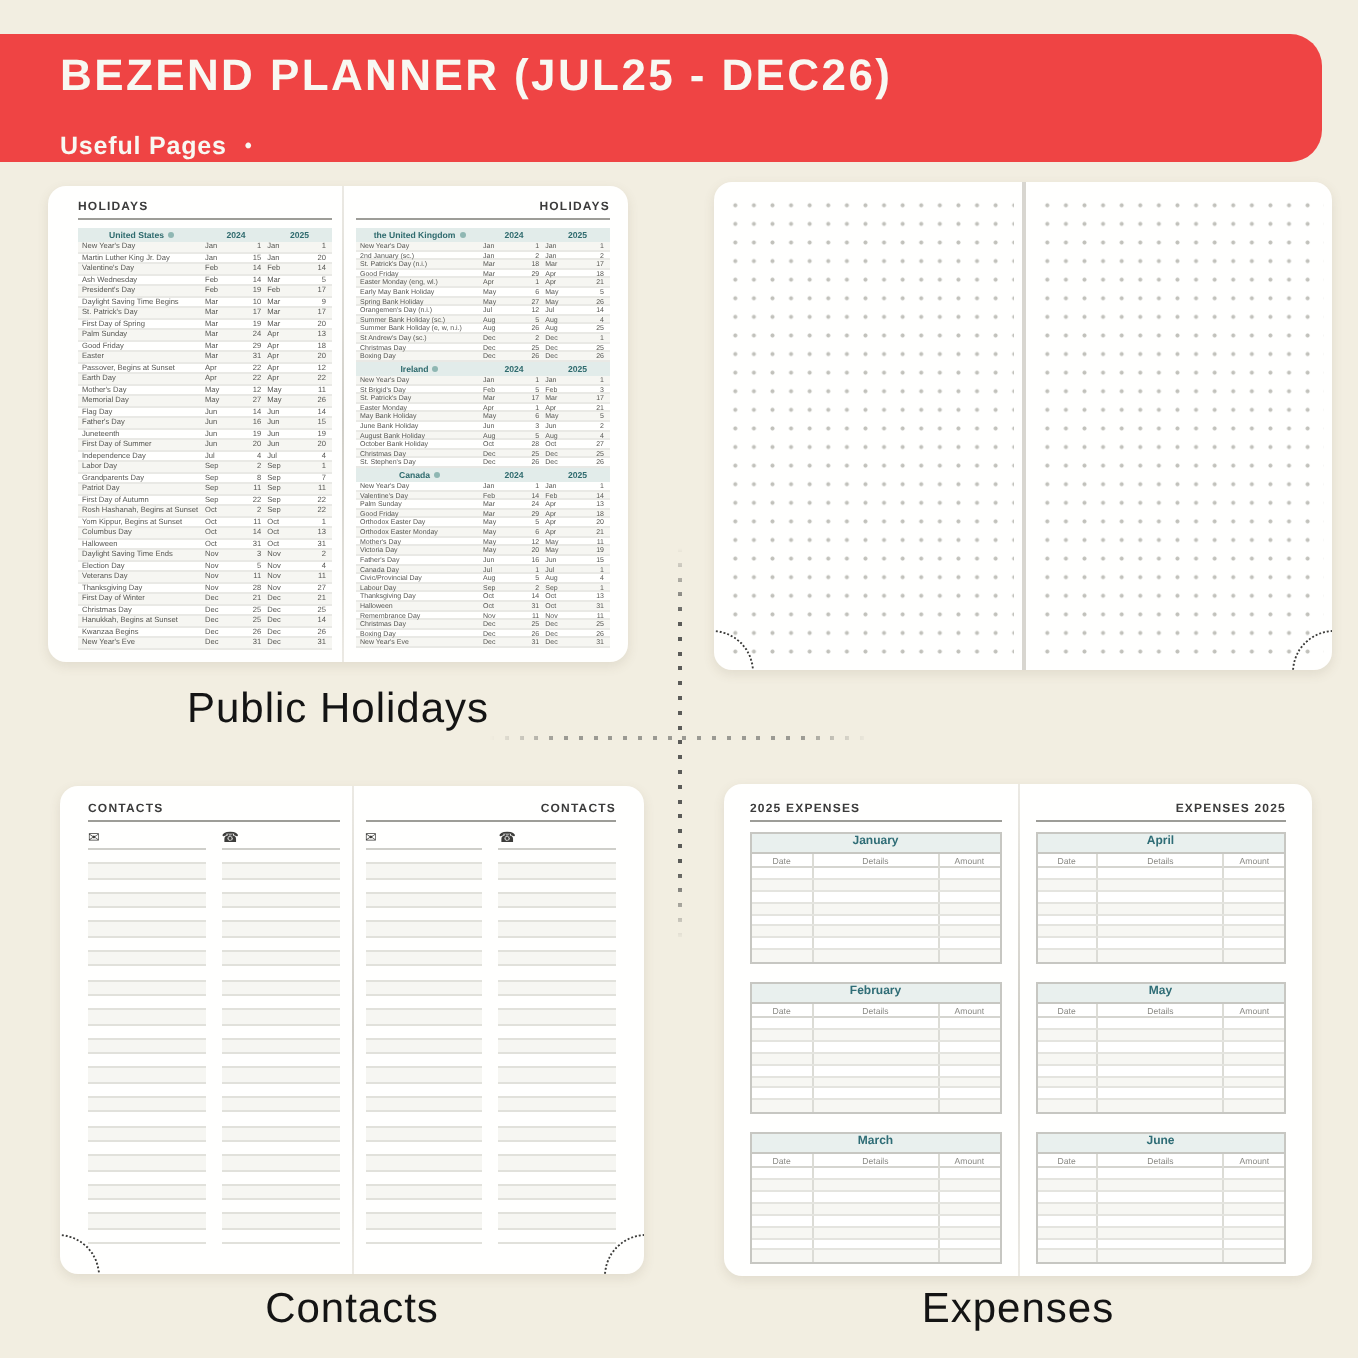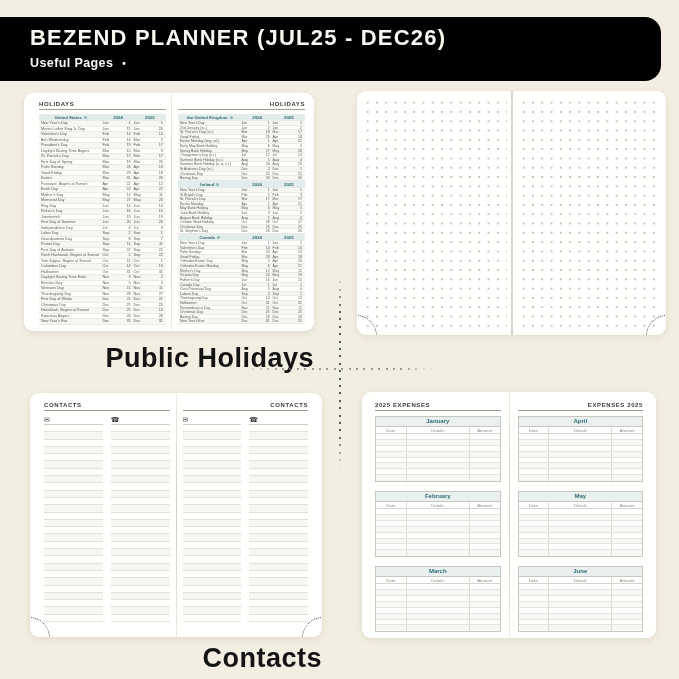--- a/index.html
+++ b/index.html
@@ -1,23 +1,23 @@
 <!DOCTYPE html>
 <html><head>
 <meta charset="utf-8">
 <style>
   html,body{margin:0;padding:0;}
   body{width:679px;height:679px;background:#f2eee1;font-family:"Liberation Sans","DejaVu Sans",sans-serif;}
   .stage{position:relative;width:679px;height:679px;background:#f2eee1;overflow:hidden;}
 
   
-  .banner{position:absolute;left:0;top:17px;width:661px;height:64px;background:#000000;
+  .banner{position:absolute;left:0;top:17px;width:661px;height:64px;background:#ef4444;
     border-radius:0 16px 16px 0;color:#f8f8f2;box-sizing:border-box;padding:8px 0 0 30px;}
   .banner-title{font-size:22px;font-weight:bold;letter-spacing:1.2px;}
-  .banner-sub{font-size:12.5px;font-weight:bold;letter-spacing:.4px;margin-top:5px;display:flex;gap:9px;align-items:center;}
+  .banner-sub{font-size:12.5px;font-weight:bold;letter-spacing:.4px;margin-top:15px;display:flex;gap:9px;align-items:center;}
   .banner-sub .sep{font-size:10px;}
 
   
   .panel{position:absolute;background:#fffffe;border-radius:9px;overflow:hidden;display:flex;
     box-shadow:0 2px 6px rgba(95,85,60,.12);}
   #panel-holidays{left:24px;top:93px;width:290px;height:238px;}
   #panel-dots{left:357px;top:91px;width:309px;height:244px;}
   #panel-contacts{left:30px;top:393px;width:292px;height:244px;}
   #panel-expenses{left:362px;top:392px;width:294px;height:246px;}
   .page{flex:1;position:relative;box-sizing:border-box;}
@@ -71,21 +71,21 @@
   .emonth{height:9px;line-height:9px;text-align:center;background:#e9f0ee;color:#2f6d76;
     font-weight:bold;font-size:6px;border-bottom:1px solid #c7c7c2;}
   .ecols,.erow{display:grid;grid-template-columns:24% 52% 24%;box-sizing:border-box;}
   .ecols{height:7px;line-height:7px;font-size:4.3px;color:#8a8a85;text-align:center;border-bottom:1px solid #d5d5d0;}
   .ecols span:nth-child(2),.erow span:nth-child(2){border-left:1px solid #dcdcd6;border-right:1px solid #dcdcd6;}
   .erow{height:5.9px;border-bottom:1px solid #e4e4df;}
   .erow:nth-child(even){background:#f7f7f3;}
   .erow:last-child{border-bottom:none;}
 
   
-  .caption{position:absolute;text-align:right;font-size:27px;color:#141414;letter-spacing:.5px;font-weight:bold;}
+  .caption{position:absolute;text-align:center;font-size:21px;color:#141414;letter-spacing:.5px;}
   #cap-holidays{left:24px;width:290px;top:343px;}
   #cap-dots{left:357px;width:309px;top:343px;}
   #cap-contacts{left:30px;width:292px;top:643px;}
   #cap-expenses{left:362px;width:294px;top:643px;}
 
   
   .vdiv{position:absolute;left:339px;top:274px;width:2px;height:196px;
     background-image:repeating-linear-gradient(to bottom,#5b5b58 0 2px,transparent 2px 7.4px);
     -webkit-mask-image:linear-gradient(to bottom,transparent,#000 18%,#000 82%,transparent);
     mask-image:linear-gradient(to bottom,transparent,#000 18%,#000 82%,transparent);}
@@ -1134,17 +1134,18 @@
               <span></span>
               <span></span>
             </div>
           </div>
         </div>
     </div>
   </section>
 
   <div class="caption" id="cap-holidays">Public Holidays</div>
   <div class="caption" id="cap-contacts">Contacts</div>
+  <div class="caption" id="cap-expenses">Expenses</div>
 
   <div class="vdiv"></div>
   <div class="hdiv"></div>
 
 </div>
 
 </body></html>

